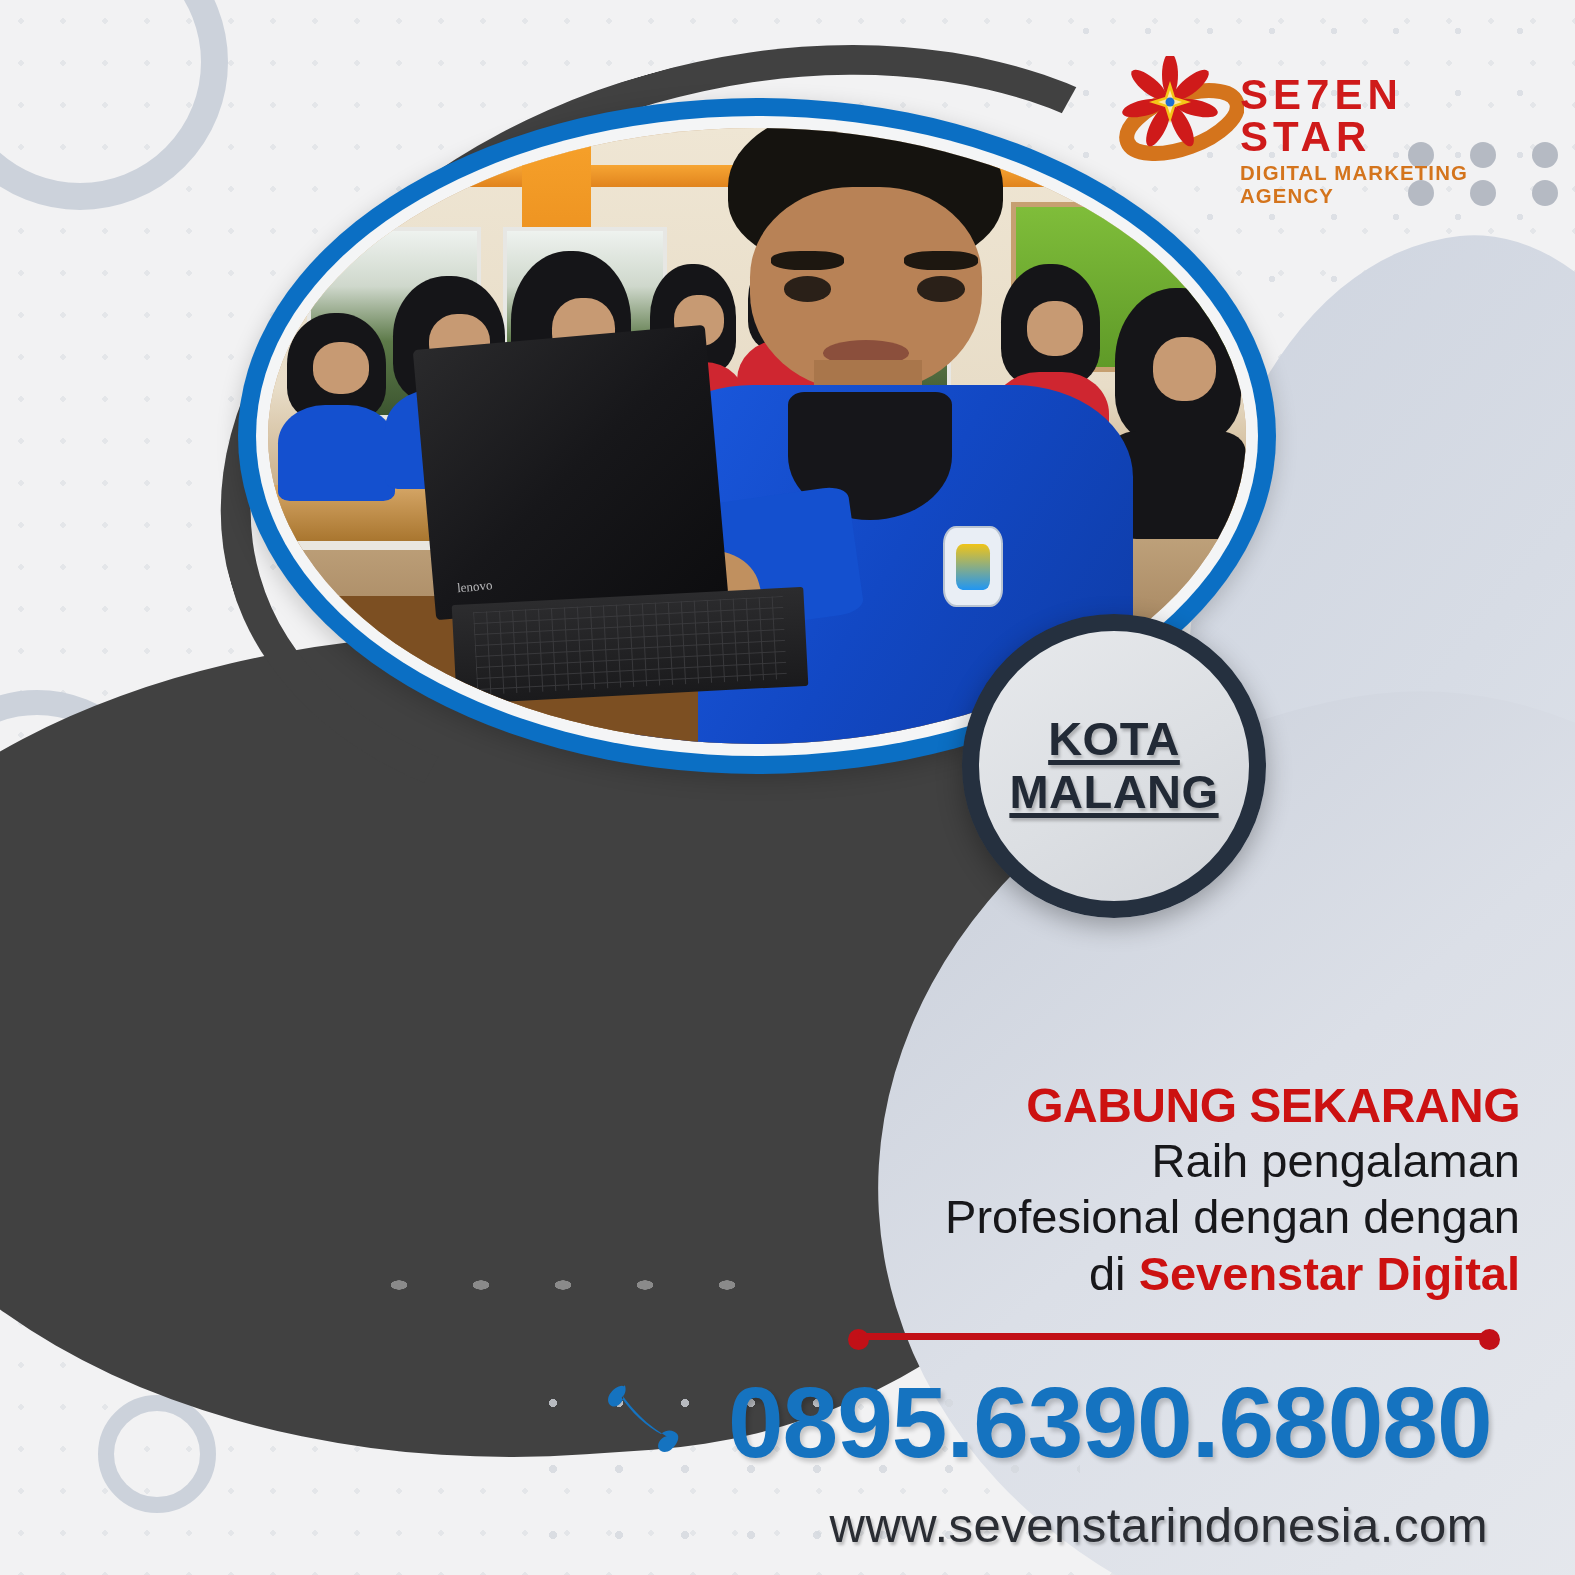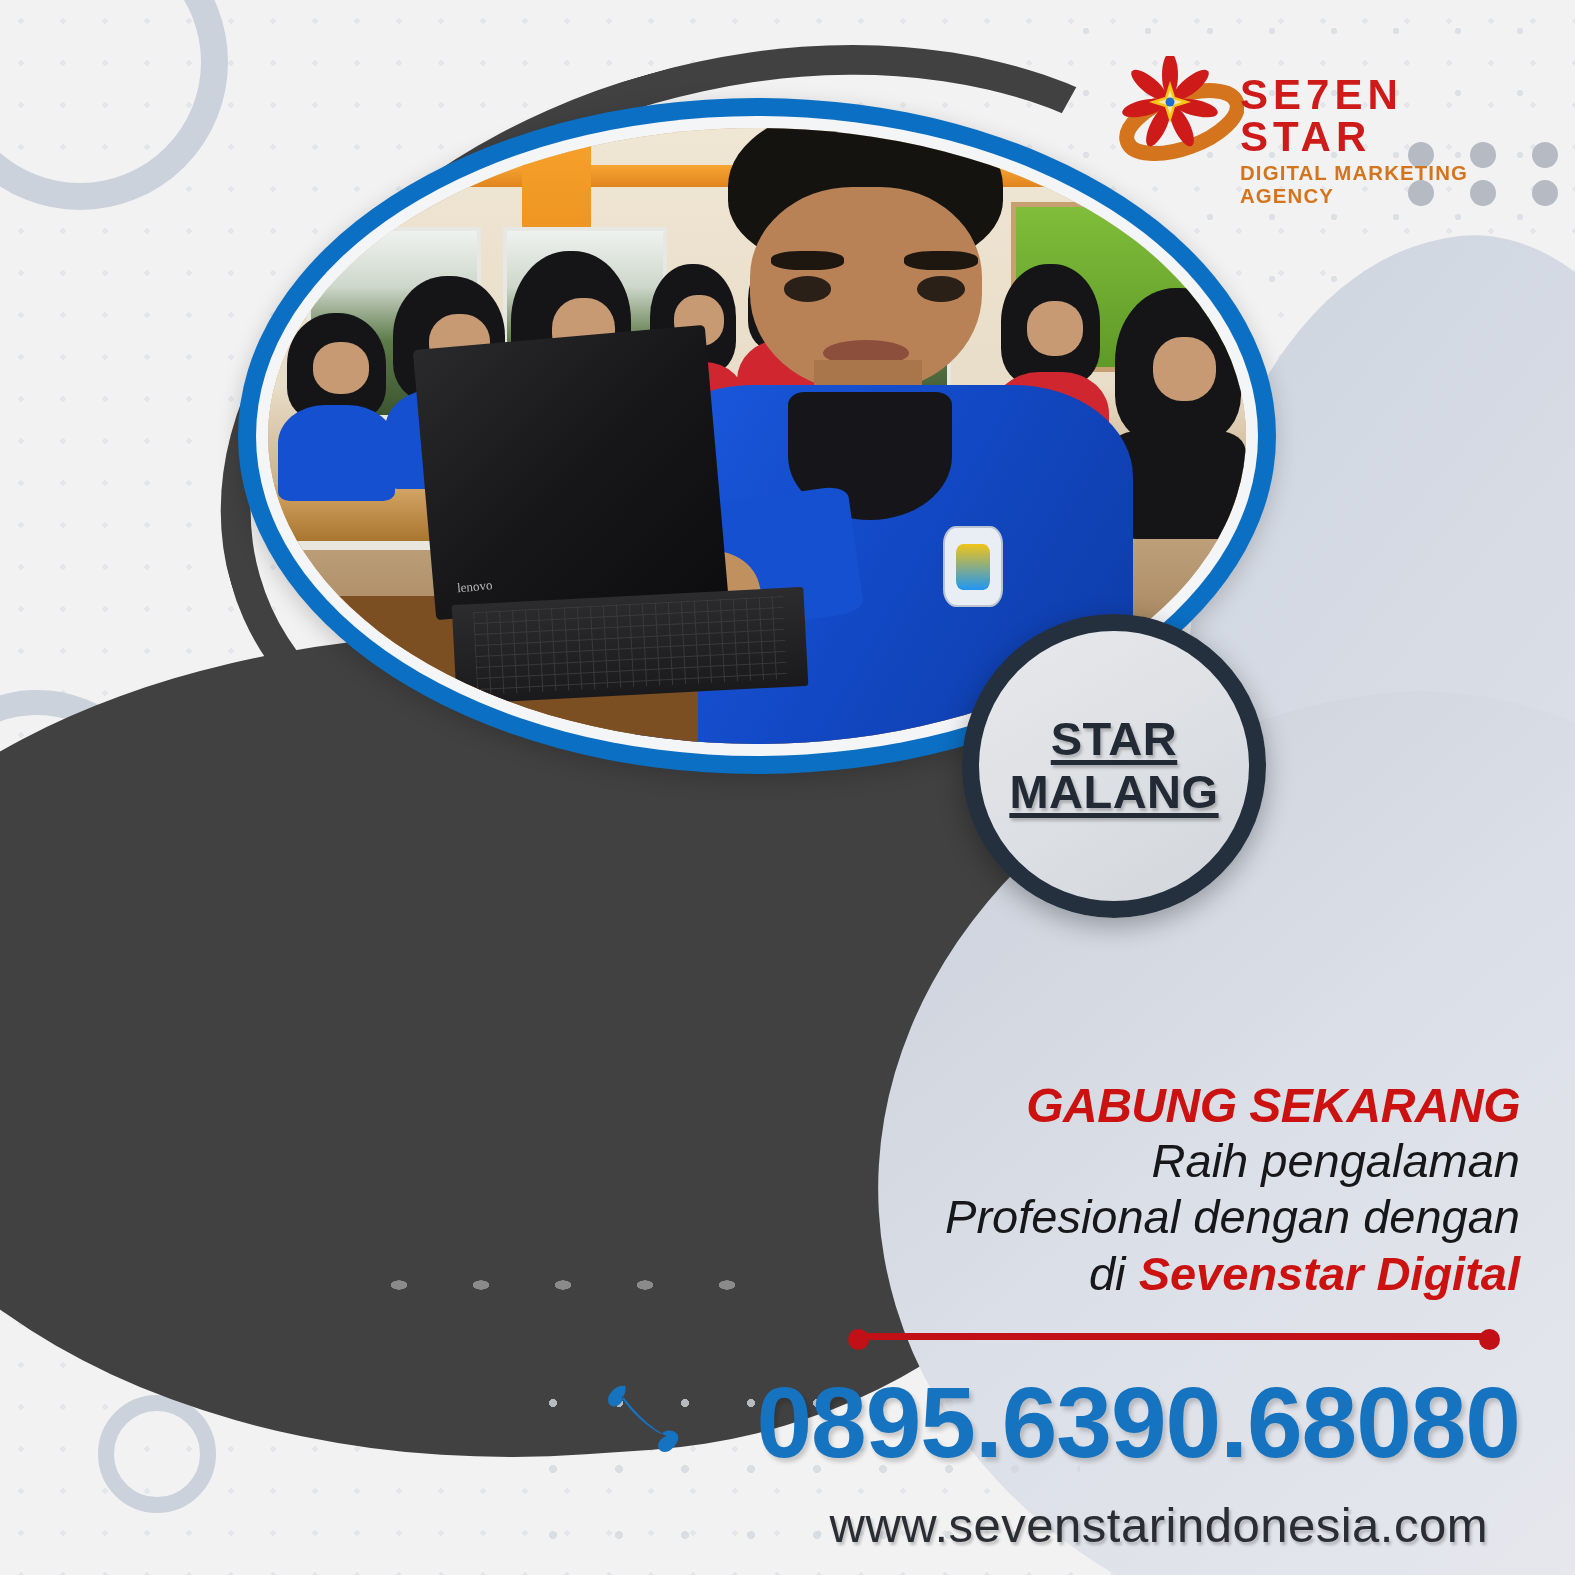--- a/index.html
+++ b/index.html
@@ -164,40 +164,40 @@
   .h-big.l2{margin-top:4px;}
   .h-sub{
     font-size:72px;font-weight:bold;line-height:1.04;letter-spacing:-.5px;
     margin:0;text-shadow:4px 5px 5px rgba(0,0,0,.35);
   }
   .h-sub.white{color:#ffffff;margin-top:30px;}
   .h-sub.amber{color:#fdb813;}
   .h-sub.yellow{color:#fbf01b;}
 
   
-  .cta{position:absolute;left:800px;top:1078px;width:720px;text-align:right;font-style:italic;}
+  .cta{position:absolute;left:800px;top:1078px;width:720px;text-align:right;}
   .cta-title{
     font-size:48px;font-weight:bold;color:#cc1111;margin:0;letter-spacing:-.5px;
   }
   .cta-line{
     font-size:47px;color:#17171a;margin:0;line-height:1.2;font-weight:400;
   }
   .cta-line b{color:#cc1111;font-weight:bold;}
 
   
   .divider{position:absolute;left:848px;top:1329px;width:652px;height:14px;}
   .divider .bar{position:absolute;left:10px;right:10px;top:4px;height:7px;background:#c21017;border-radius:4px;}
   .divider .cap{position:absolute;top:0;width:21px;height:21px;border-radius:50%;background:#c21017;}
   .divider .cap.l{left:0;}
   .divider .cap.r{right:0;}
 
   
   .phone-row{
     position:absolute;left:600px;top:1372px;width:920px;
-    display:flex;align-items:center;justify-content:space-between;gap:42px;
+    display:flex;align-items:center;justify-content:flex-start;gap:42px;
   }
   .phone-icon{width:86px;height:86px;flex:none;}
   .phone-num{
     font-size:100px;font-weight:bold;color:#1573c0;letter-spacing:-1px;
     text-shadow:3px 4px 4px rgba(0,0,0,.18);line-height:1;
   }
   .web{
     position:absolute;left:568px;top:1497px;width:920px;text-align:right;
     font-size:49px;color:#2a2d33;letter-spacing:.5px;
     text-shadow:2px 3px 3px rgba(0,0,0,.22);
@@ -345,21 +345,21 @@
         <circle cx="0" cy="0" r="4.5" fill="#1f6fd0"></circle>
       </g>
     </svg>
     <div class="logo-txt">
       <div class="logo-name">SE7EN STAR</div>
       <div class="logo-tag">DIGITAL MARKETING AGENCY</div>
     </div>
   </div>
 
   <div class="badge">
-    <span>STAR</span>
+    <span>KOTA</span>
     <span>MALANG</span>
   </div>
 
 
   <div class="cta">
     <p class="cta-title">GABUNG SEKARANG</p>
     <p class="cta-line">Raih pengalaman</p>
     <p class="cta-line">Profesional dengan dengan</p>
     <p class="cta-line"><span>di </span><b>Sevenstar Digital</b></p>
   </div>

